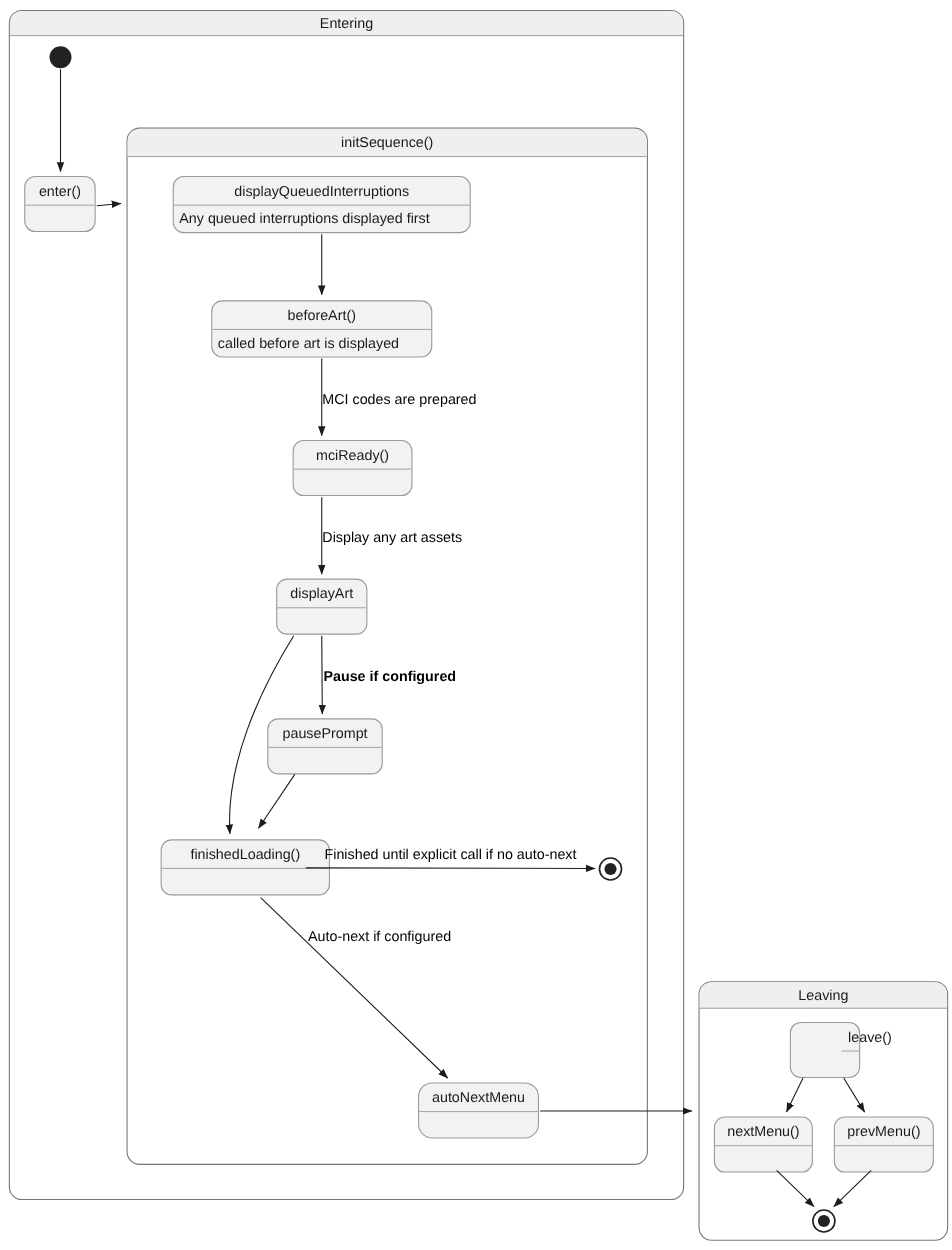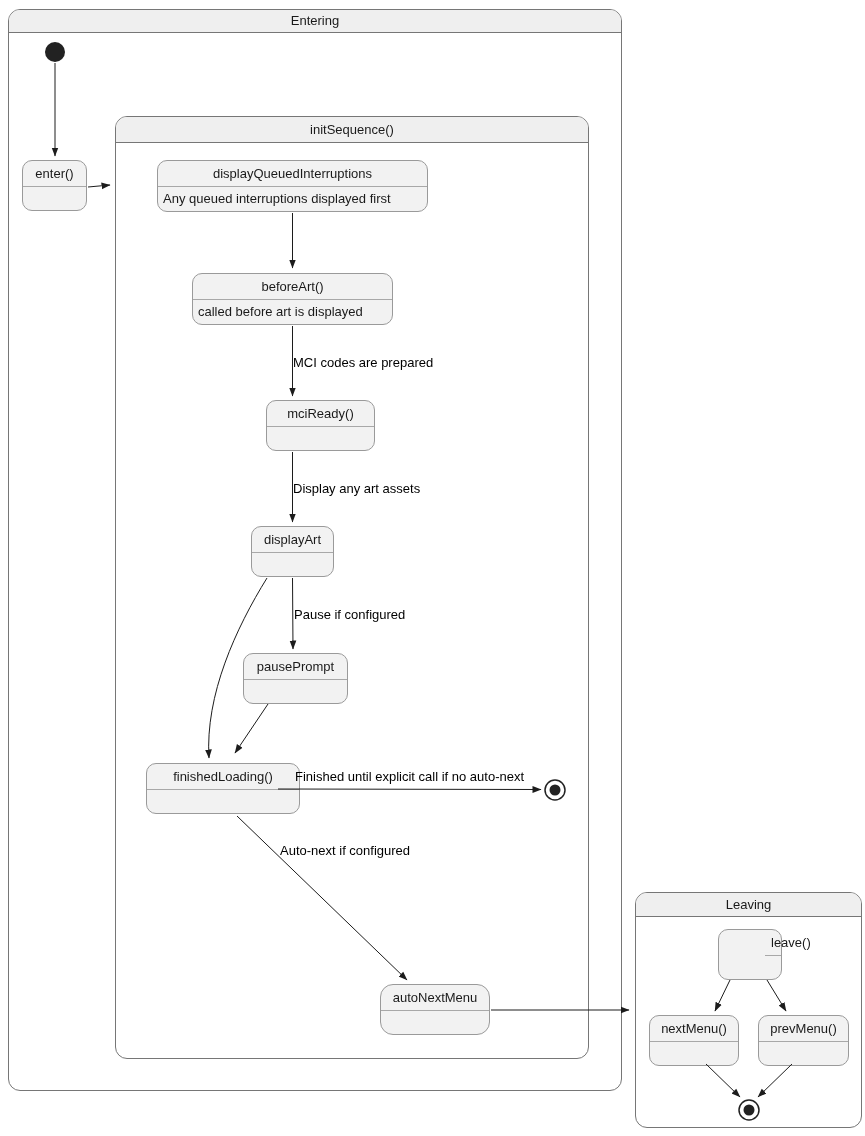--- a/index.html
+++ b/index.html
@@ -136,21 +136,21 @@
     <div class="s-body-empty"></div>
   </div>
 
   <div class="state" style="left:758px; top:1015px; width:91px;">
     <div class="s-title">prevMenu()</div>
     <div class="s-body-empty"></div>
   </div>
 
   <div class="edge-label lbl" style="left:293px; top:356px;">MCI codes are prepared</div>
   <div class="edge-label lbl" style="left:293px; top:482px;">Display any art assets</div>
-  <div class="edge-label lbl" style="left:294px; top:608px;">Pause if configured</div>
+  <div class="edge-label lbl" style="left:294px; top:608px;font-weight:bold;">Pause if configured</div>
   <div class="edge-label lbl" style="left:295px; top:770px;">Finished until explicit call if no auto-next</div>
   <div class="edge-label lbl" style="left:280px; top:844px;">Auto-next if configured</div>
 
   <svg class="edges" viewBox="0 0 865 1136">
     <defs>
       <marker id="arrow" markerWidth="11" markerHeight="9" refX="8.5" refY="4" orient="auto" markerUnits="userSpaceOnUse">
         <path d="M0,0.6 L9,4 L0,7.4 z" fill="#1c1c1c"></path>
       </marker>
     </defs>
 

